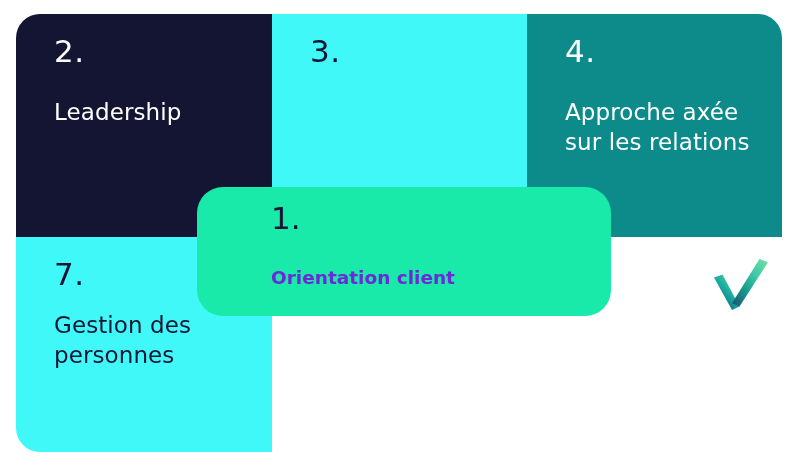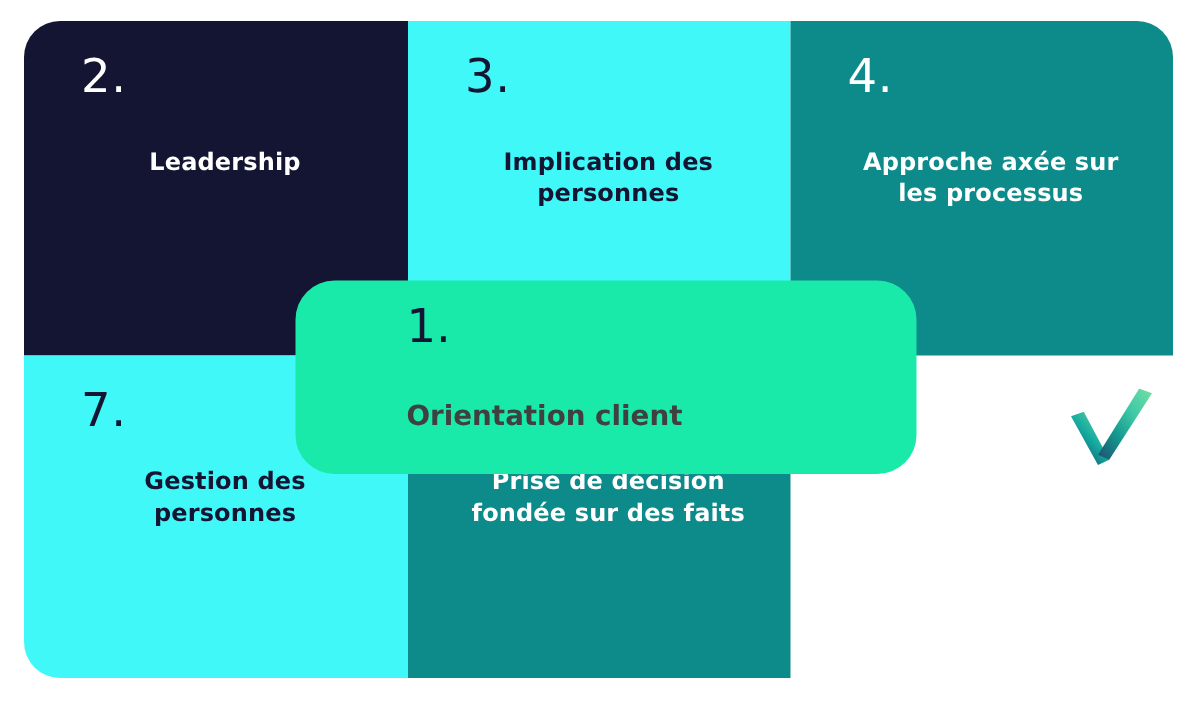--- a/index.html
+++ b/index.html
@@ -47,27 +47,26 @@
   }
 
   .cell .num {
     font-size: 31px;
     font-weight: 400;
     line-height: 1;
     letter-spacing: 0.5px;
     margin: 0 0 30px 0;
   }
   .cell .label {
-    font-size: 16px;
-    font-weight: 700;
+    font-size: 23px;
+    font-weight: 400;
     line-height: 1.32;
     letter-spacing: 0.1px;
     margin: 0;
     max-width: 215px;
-    text-align: center;
   }
 
   
   .row2 {
     padding: 22px 26px 22px 38px;
     justify-content: flex-start;
   }
   .row2 .num { margin-bottom: 20px; }
 
   
@@ -100,21 +99,21 @@
     font-weight: 400;
     line-height: 1;
     margin: 0 0 32px 0;
     color: #141533;
   }
   .center-card .label {
     font-size: 18.5px;
     font-weight: 700;
     line-height: 1.3;
     margin: 0;
-    color: #404040;
+    color: #6d28d9;
   }
 
   
   .logo {
     position: absolute;
     left: 714px;
     top: 259px;
     width: 54px;
     height: 52px;
     z-index: 6;
@@ -128,37 +127,32 @@
 
   <div class="grid-wrap">
 
     <div class="cell theme-navy">
       <div class="num">2.</div>
       <div class="label">Leadership</div>
     </div>
 
     <div class="cell theme-cyan">
       <div class="num">3.</div>
-      <div class="label">Implication des personnes</div>
     </div>
 
     <div class="cell theme-teal">
       <div class="num">4.</div>
-      <div class="label">Approche axée sur les processus</div>
+      <div class="label">Approche axée sur les relations</div>
     </div>
 
     <div class="cell row2 theme-cyan">
       <div class="num">7.</div>
       <div class="label">Gestion des personnes</div>
     </div>
 
-    <div class="cell row2 theme-teal">
-      <div class="num">6.</div>
-      <div class="label">Prise de décision fondée sur des faits</div>
-    </div>
 
 
   </div>
 
   <div class="center-card">
     <div class="num">1.</div>
     <div class="label">Orientation client</div>
   </div>
 
   <div class="logo">

